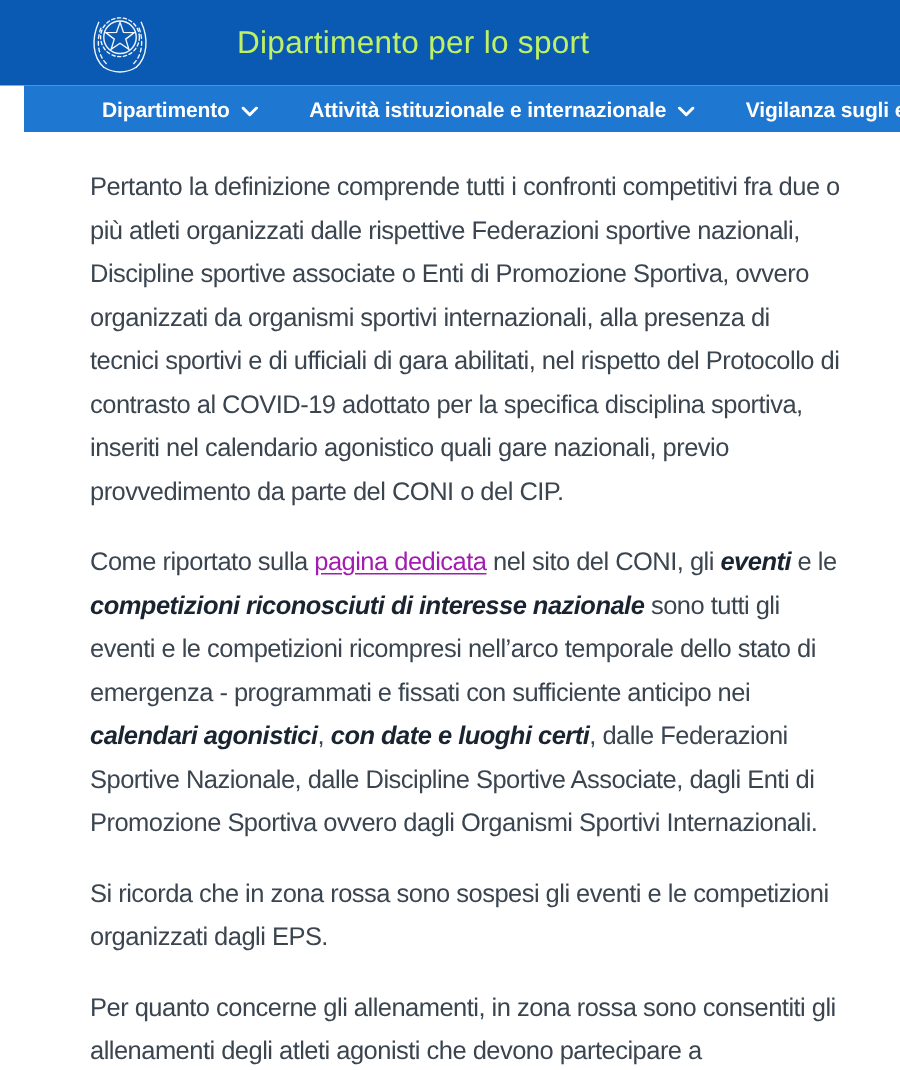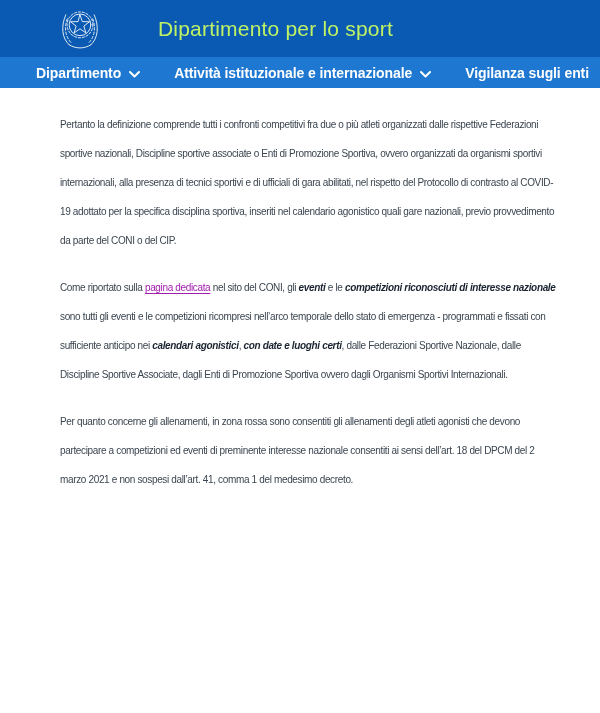--- a/index.html
+++ b/index.html
@@ -27,24 +27,25 @@
     letter-spacing: 0.2px;
     white-space: nowrap;
   }
 
   
   .main-nav {
     height: 31px;
     background: #1e77d0;
     display: flex;
     align-items: center;
-    padding-left: 36px;
+    padding-left: 52px;
     column-gap: 34px;
     white-space: nowrap;
     overflow: hidden;
+    margin-left: 16px;
   }
   .nav-item {
     display: inline-flex;
     align-items: center;
     color: #ffffff;
     font-size: 14px;
     font-weight: 700;
     letter-spacing: -0.1px;
     cursor: pointer;
     flex: 0 0 auto;
@@ -53,21 +54,21 @@
     margin-left: 8px;
     display: inline-block;
   }
 
   
   .article {
     width: 500px;
     margin: 22px 0 0 60px;
   }
   .article p {
-    font-size: 10px;
+    font-size: 17px;
     line-height: 29px;
     letter-spacing: -0.35px;
     color: #3b4550;
     margin: 0 0 18px 0;
   }
   .article p span.bold {
     font-weight: 700;
     color: #1a2430;
     font-style: italic;
   }
@@ -122,14 +123,15 @@
     </span>
   </div>
   <div class="nav-item">
     <span>Vigilanza sugli enti</span>
   </div>
 </nav>
 
 <main class="article">
   <p><span>Pertanto la definizione comprende tutti i confronti competitivi fra due o più atleti organizzati dalle rispettive Federazioni sportive nazionali, Discipline sportive associate o Enti di Promozione Sportiva, ovvero organizzati da organismi sportivi internazionali, alla presenza di tecnici sportivi e di ufficiali di gara abilitati, nel rispetto del Protocollo di contrasto al COVID-19 adottato per la specifica disciplina sportiva, inseriti nel calendario agonistico quali gare nazionali, previo provvedimento da parte del CONI o del CIP.</span></p>
   <p><span>Come riportato sulla </span><a href="#">pagina dedicata</a><span> nel sito del CONI, gli </span><span class="bold">eventi</span><span> e le </span><span class="bold">competizioni riconosciuti di interesse nazionale</span><span> sono tutti gli eventi e le competizioni ricompresi nell’arco temporale dello stato di emergenza - programmati e fissati con sufficiente anticipo nei </span><span class="bold">calendari agonistici</span><span>, </span><span class="bold">con date e luoghi certi</span><span>, dalle Federazioni Sportive Nazionale, dalle Discipline Sportive Associate, dagli Enti di Promozione Sportiva ovvero dagli Organismi Sportivi Internazionali.</span></p>
+  <p><span>Si ricorda che in zona rossa sono sospesi gli eventi e le competizioni organizzati dagli EPS.</span></p>
   <p><span>Per quanto concerne gli allenamenti, in zona rossa sono consentiti gli allenamenti degli atleti agonisti che devono partecipare a competizioni ed eventi di preminente interesse nazionale consentiti ai sensi dell’art. 18 del DPCM del 2 marzo 2021 e non sospesi dall’art. 41, comma 1 del medesimo decreto.</span></p>
 </main>
 
 </body></html>

